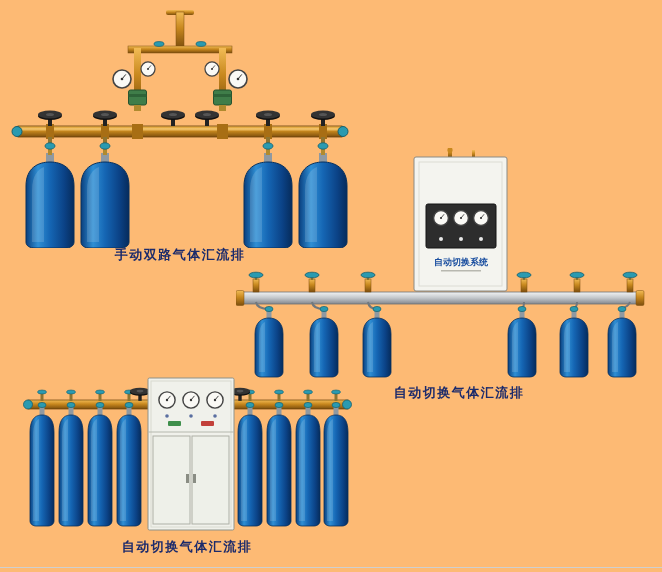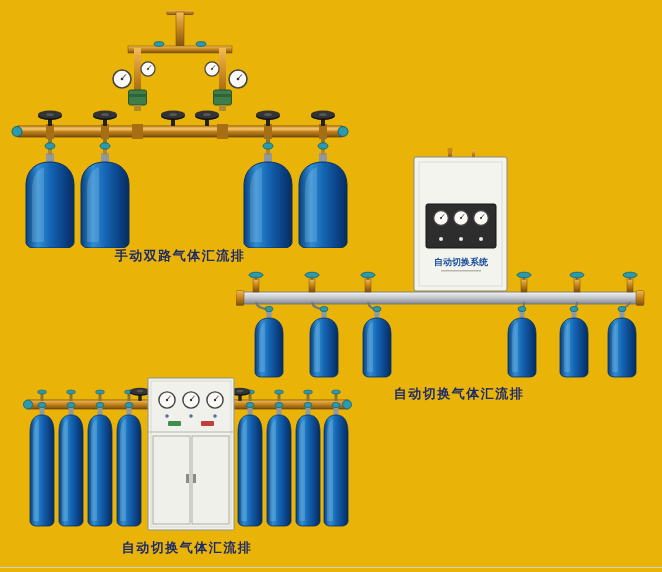--- a/index.html
+++ b/index.html
@@ -1,21 +1,21 @@
 <!DOCTYPE html>
 <html><head>
 <meta charset="utf-8">
 <style>
   html,body{margin:0;padding:0;background:#ffffff;}
   .page{
     position:relative;
     width:662px;height:572px;
-    background:#eab308;
+    background:#fdba74;
     overflow:hidden;
-    font-family:Liberation Sans, sans-serif;
+    font-family:Liberation Mono, monospace;
   }
   figure{margin:0;padding:0;position:absolute;}
   figcaption{
     display:block;
     font-size:13px;
     font-weight:bold;
     letter-spacing:1.5px;
     color:#1b2a6b;
     text-align:center;
     line-height:16px;

